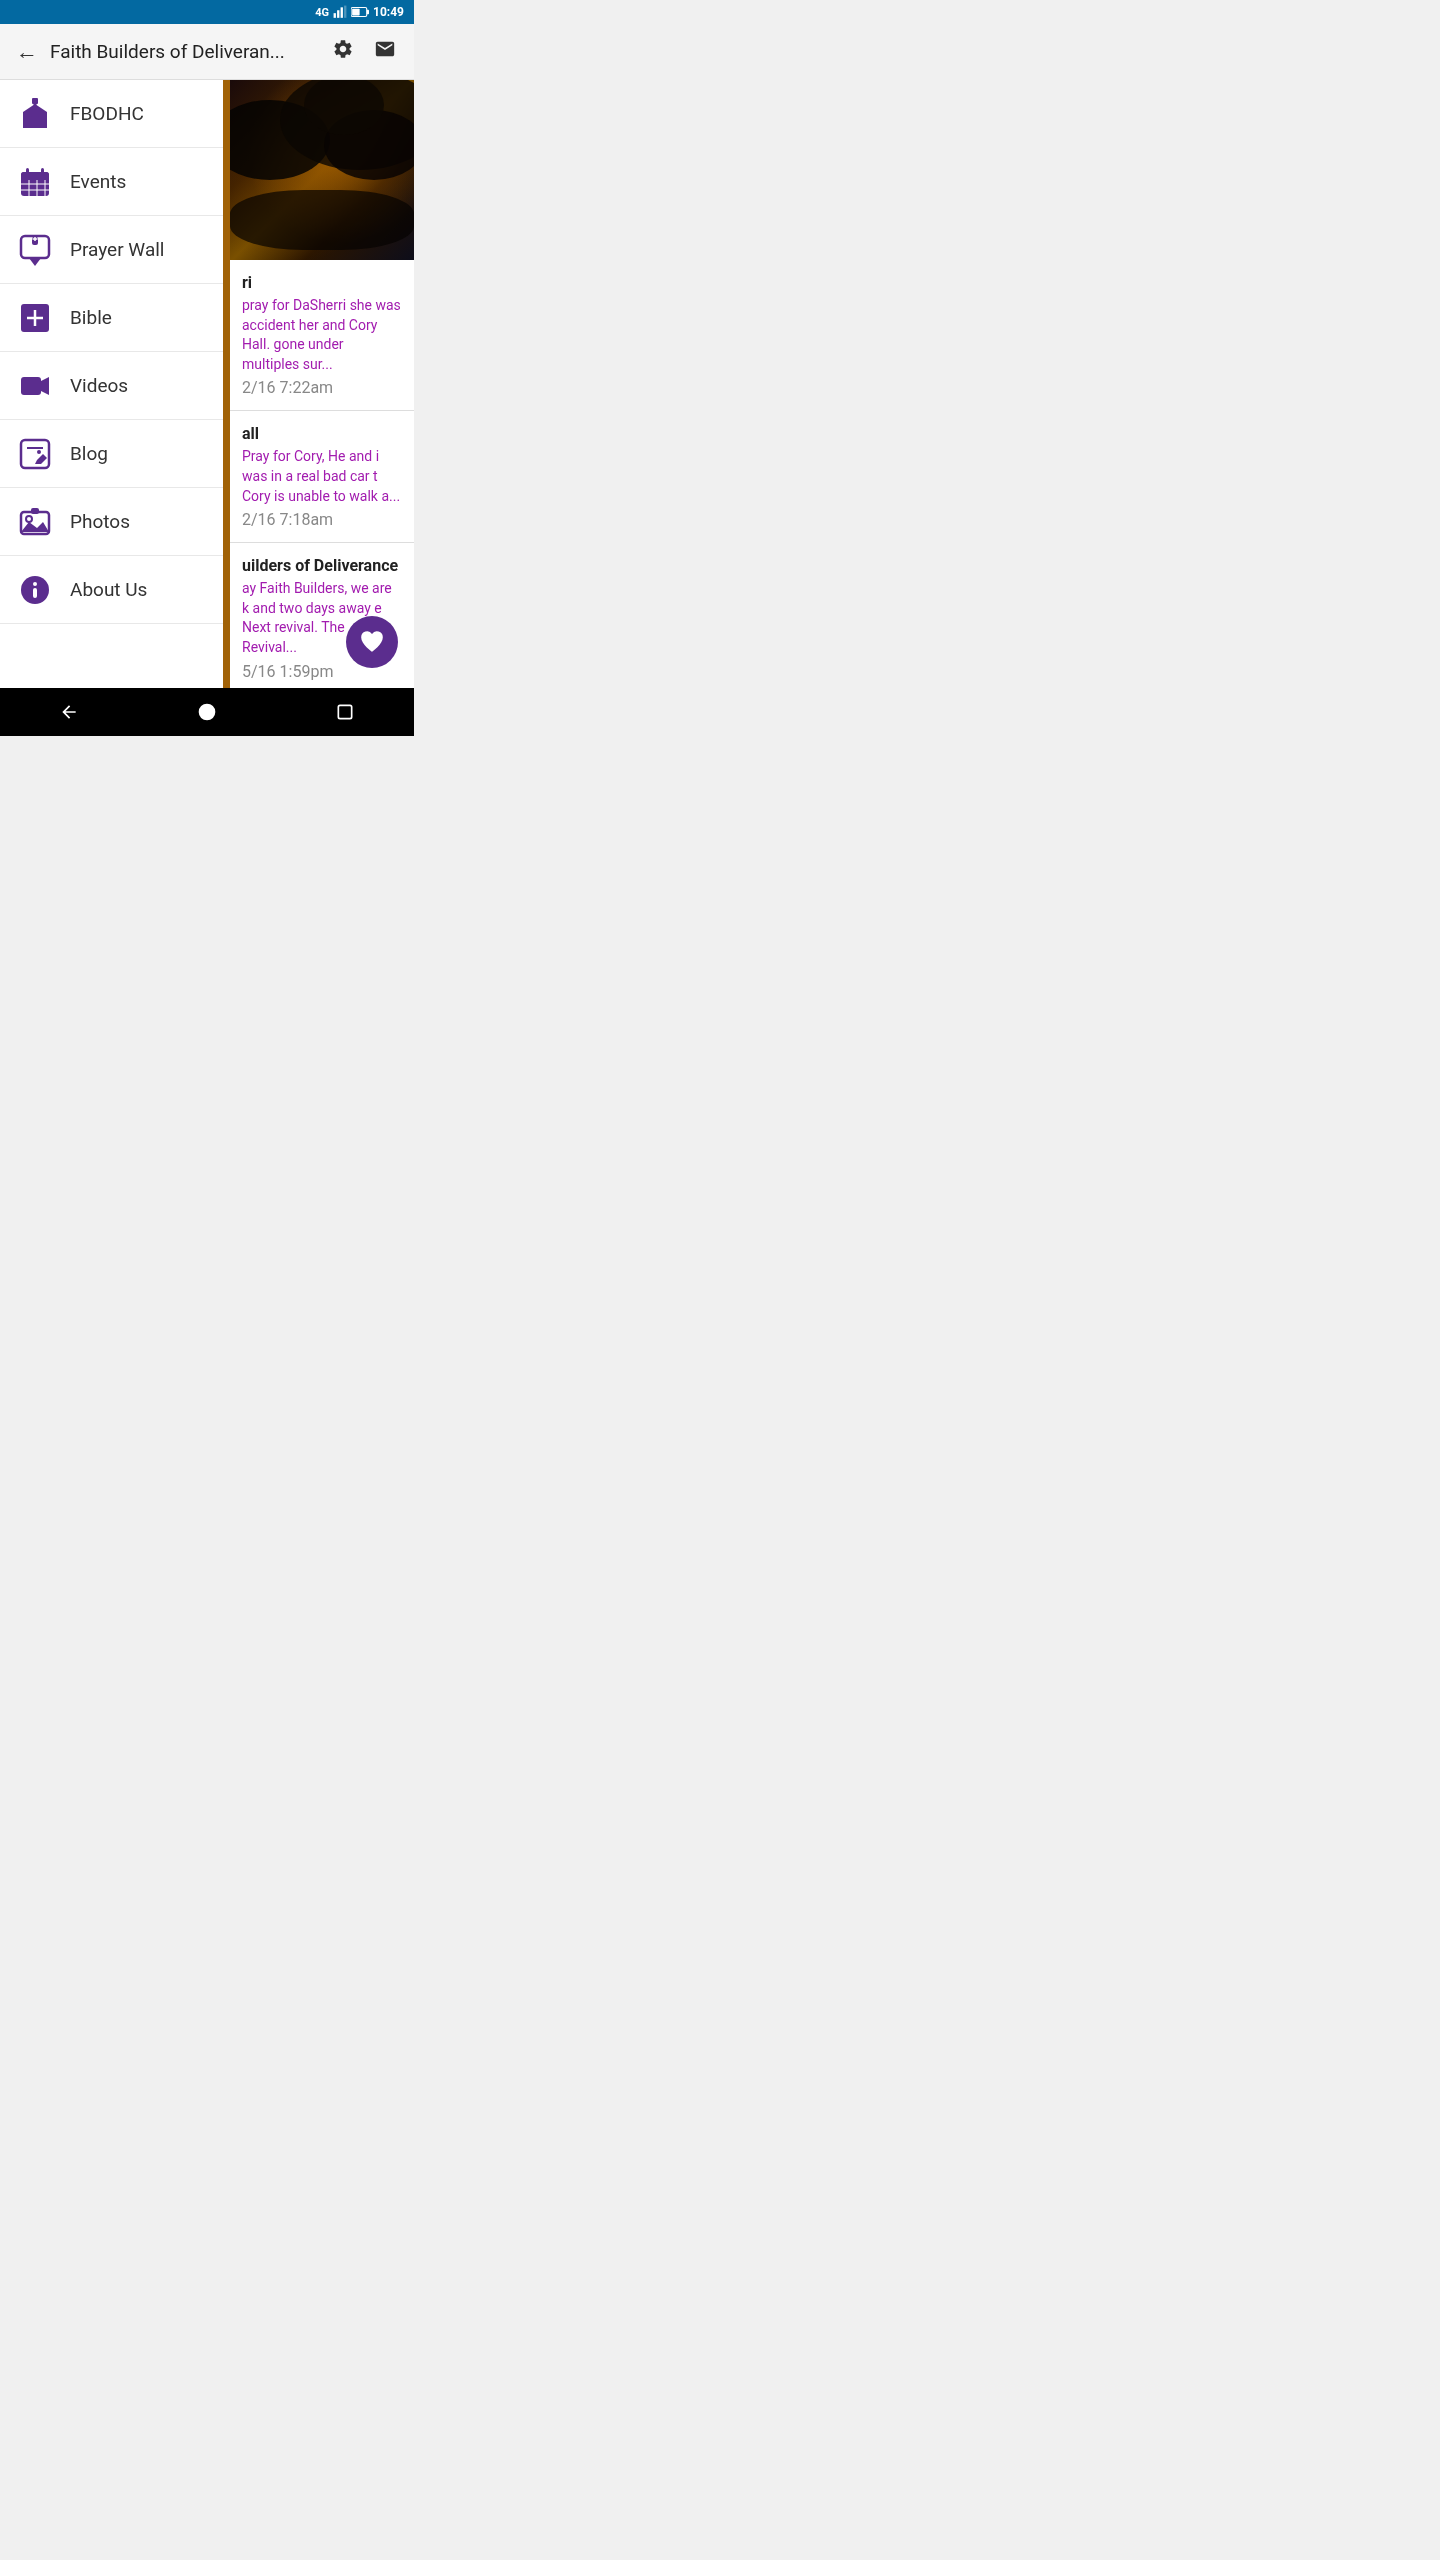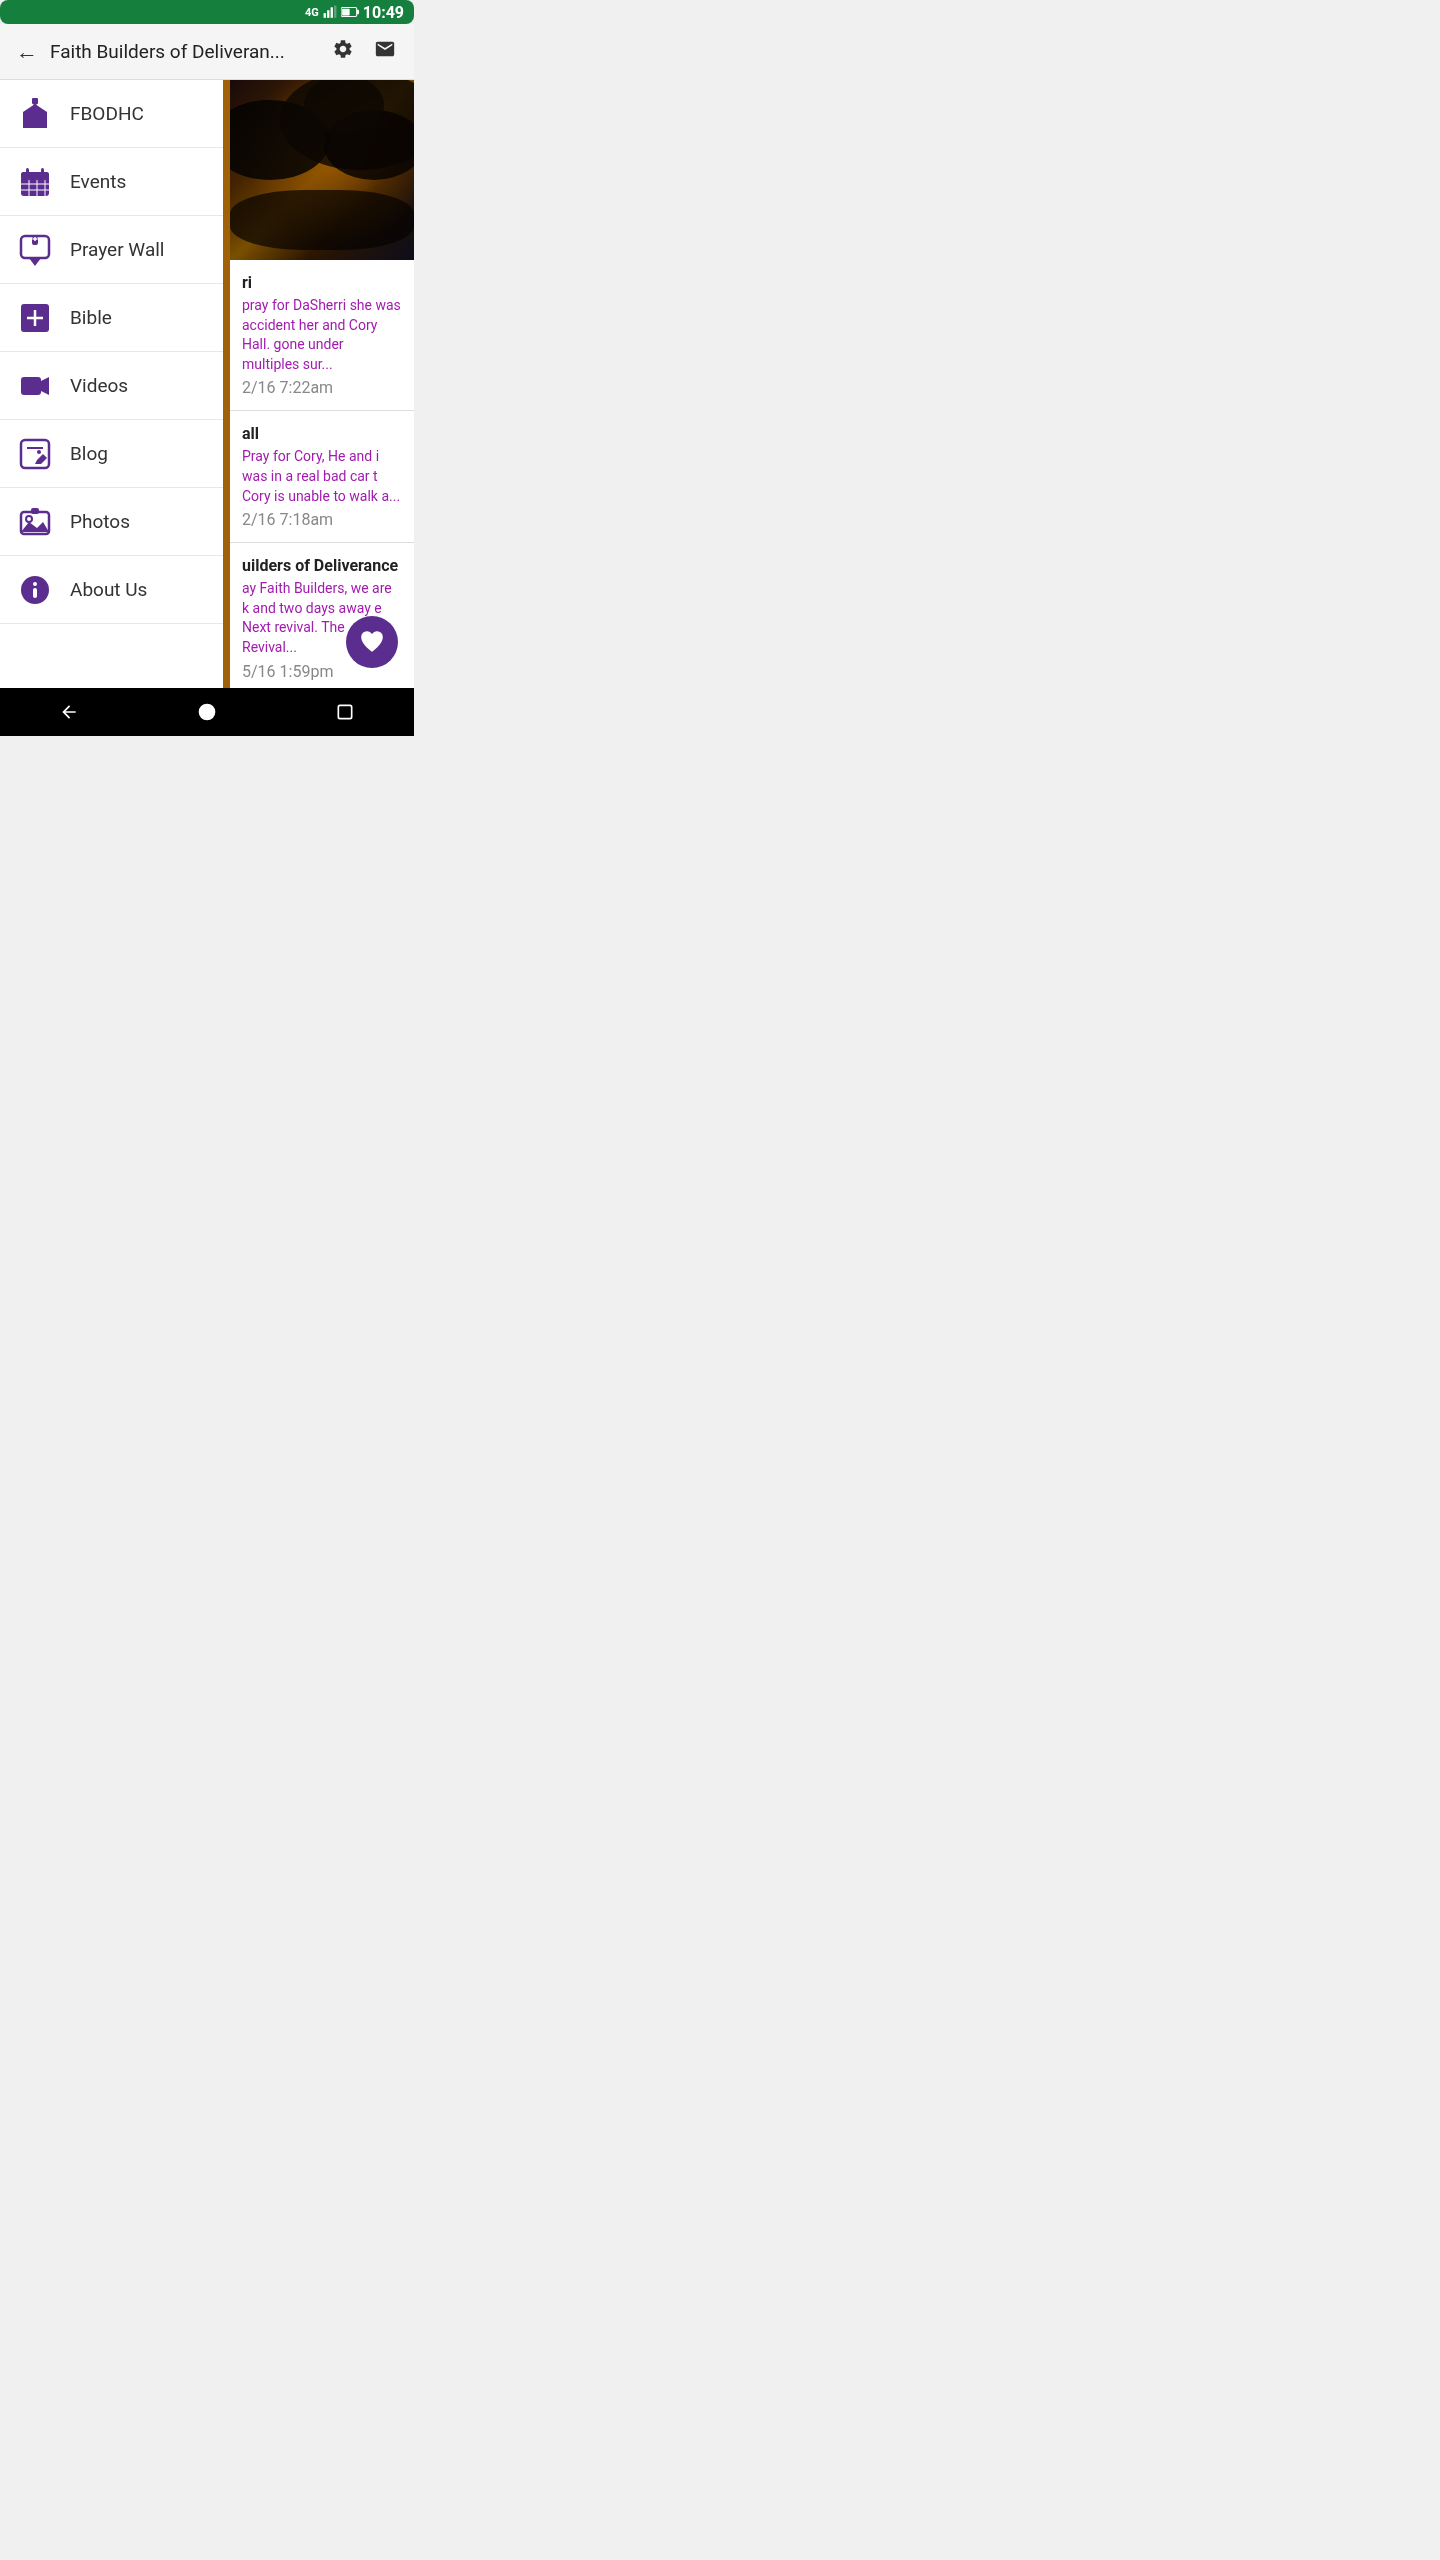--- a/index.html
+++ b/index.html
@@ -11,31 +11,30 @@
       font-family: 'Roboto', Arial, sans-serif;
       background: #f0f0f0;
       overflow: hidden;
       position: relative;
     }
 
     
     .status-bar {
       width: 100%;
       height: 24px;
-      background: #15803d;
+      background: #0369a1;
       display: flex;
       align-items: center;
       justify-content: flex-end;
       padding: 0 10px;
       gap: 6px;
-      border-radius: 8px;
     }
     .status-bar-text {
       color: #fff;
-      font-size: 16px;
+      font-size: 12px;
       font-weight: bold;
     }
     .status-icons {
       display: flex;
       align-items: center;
       gap: 4px;
     }
 
     
     .header {

